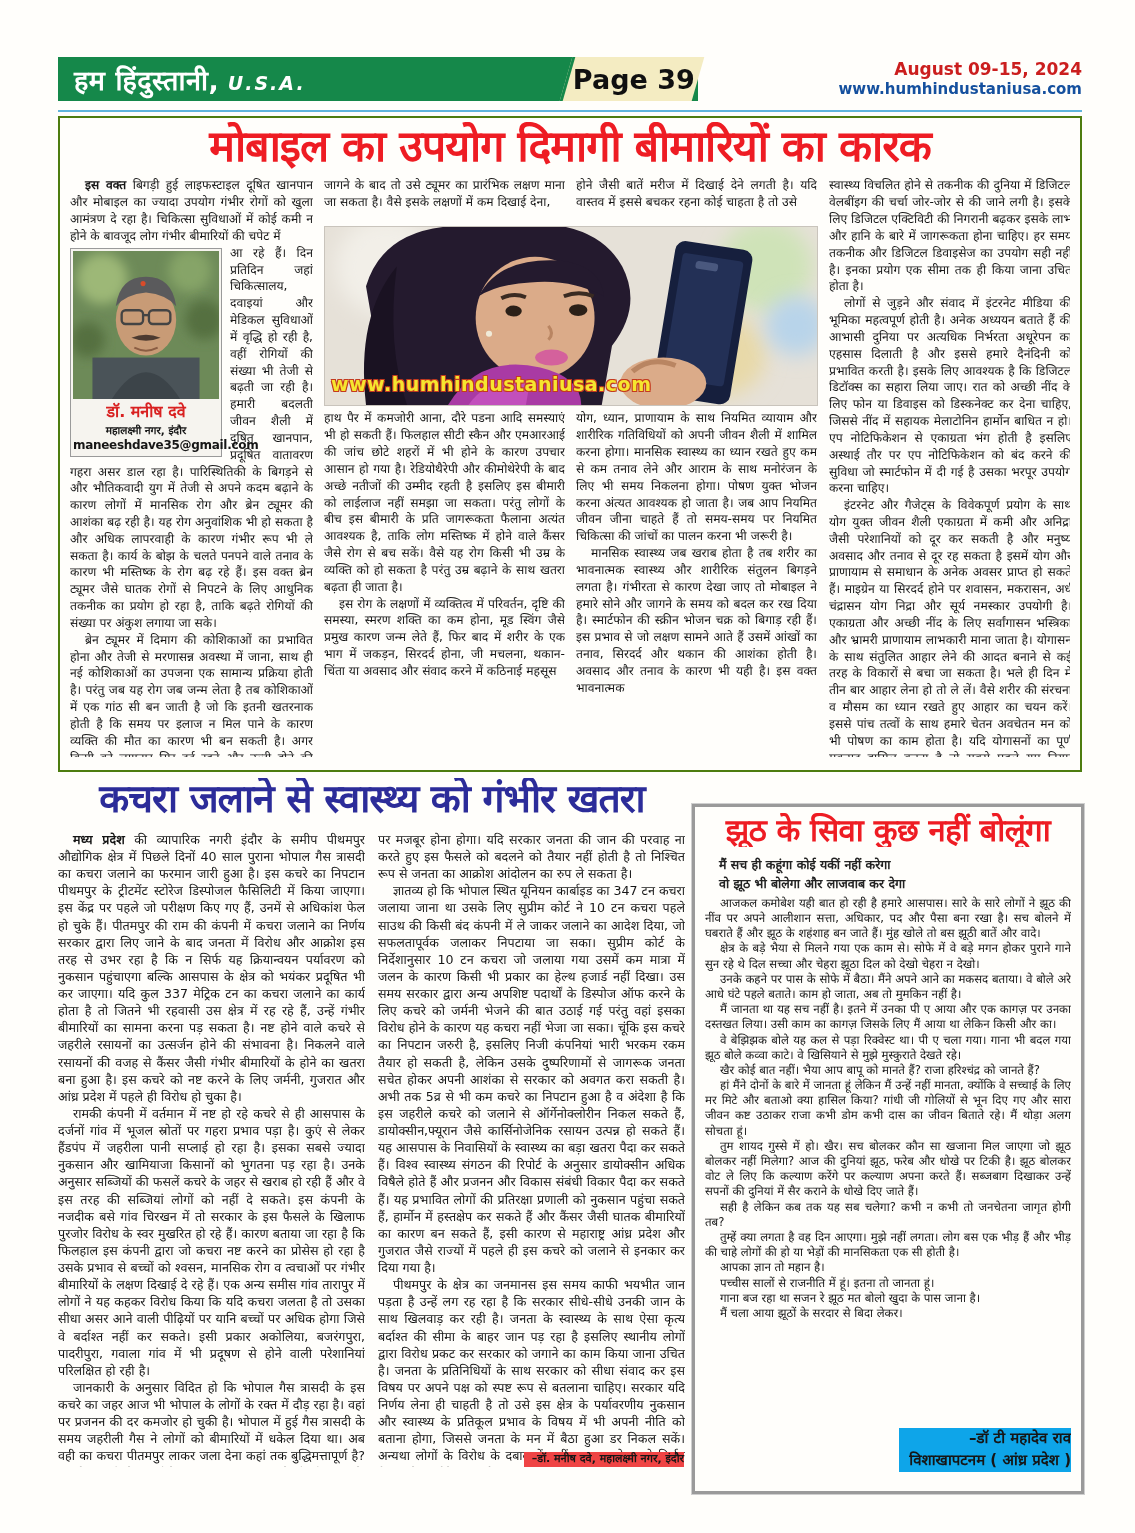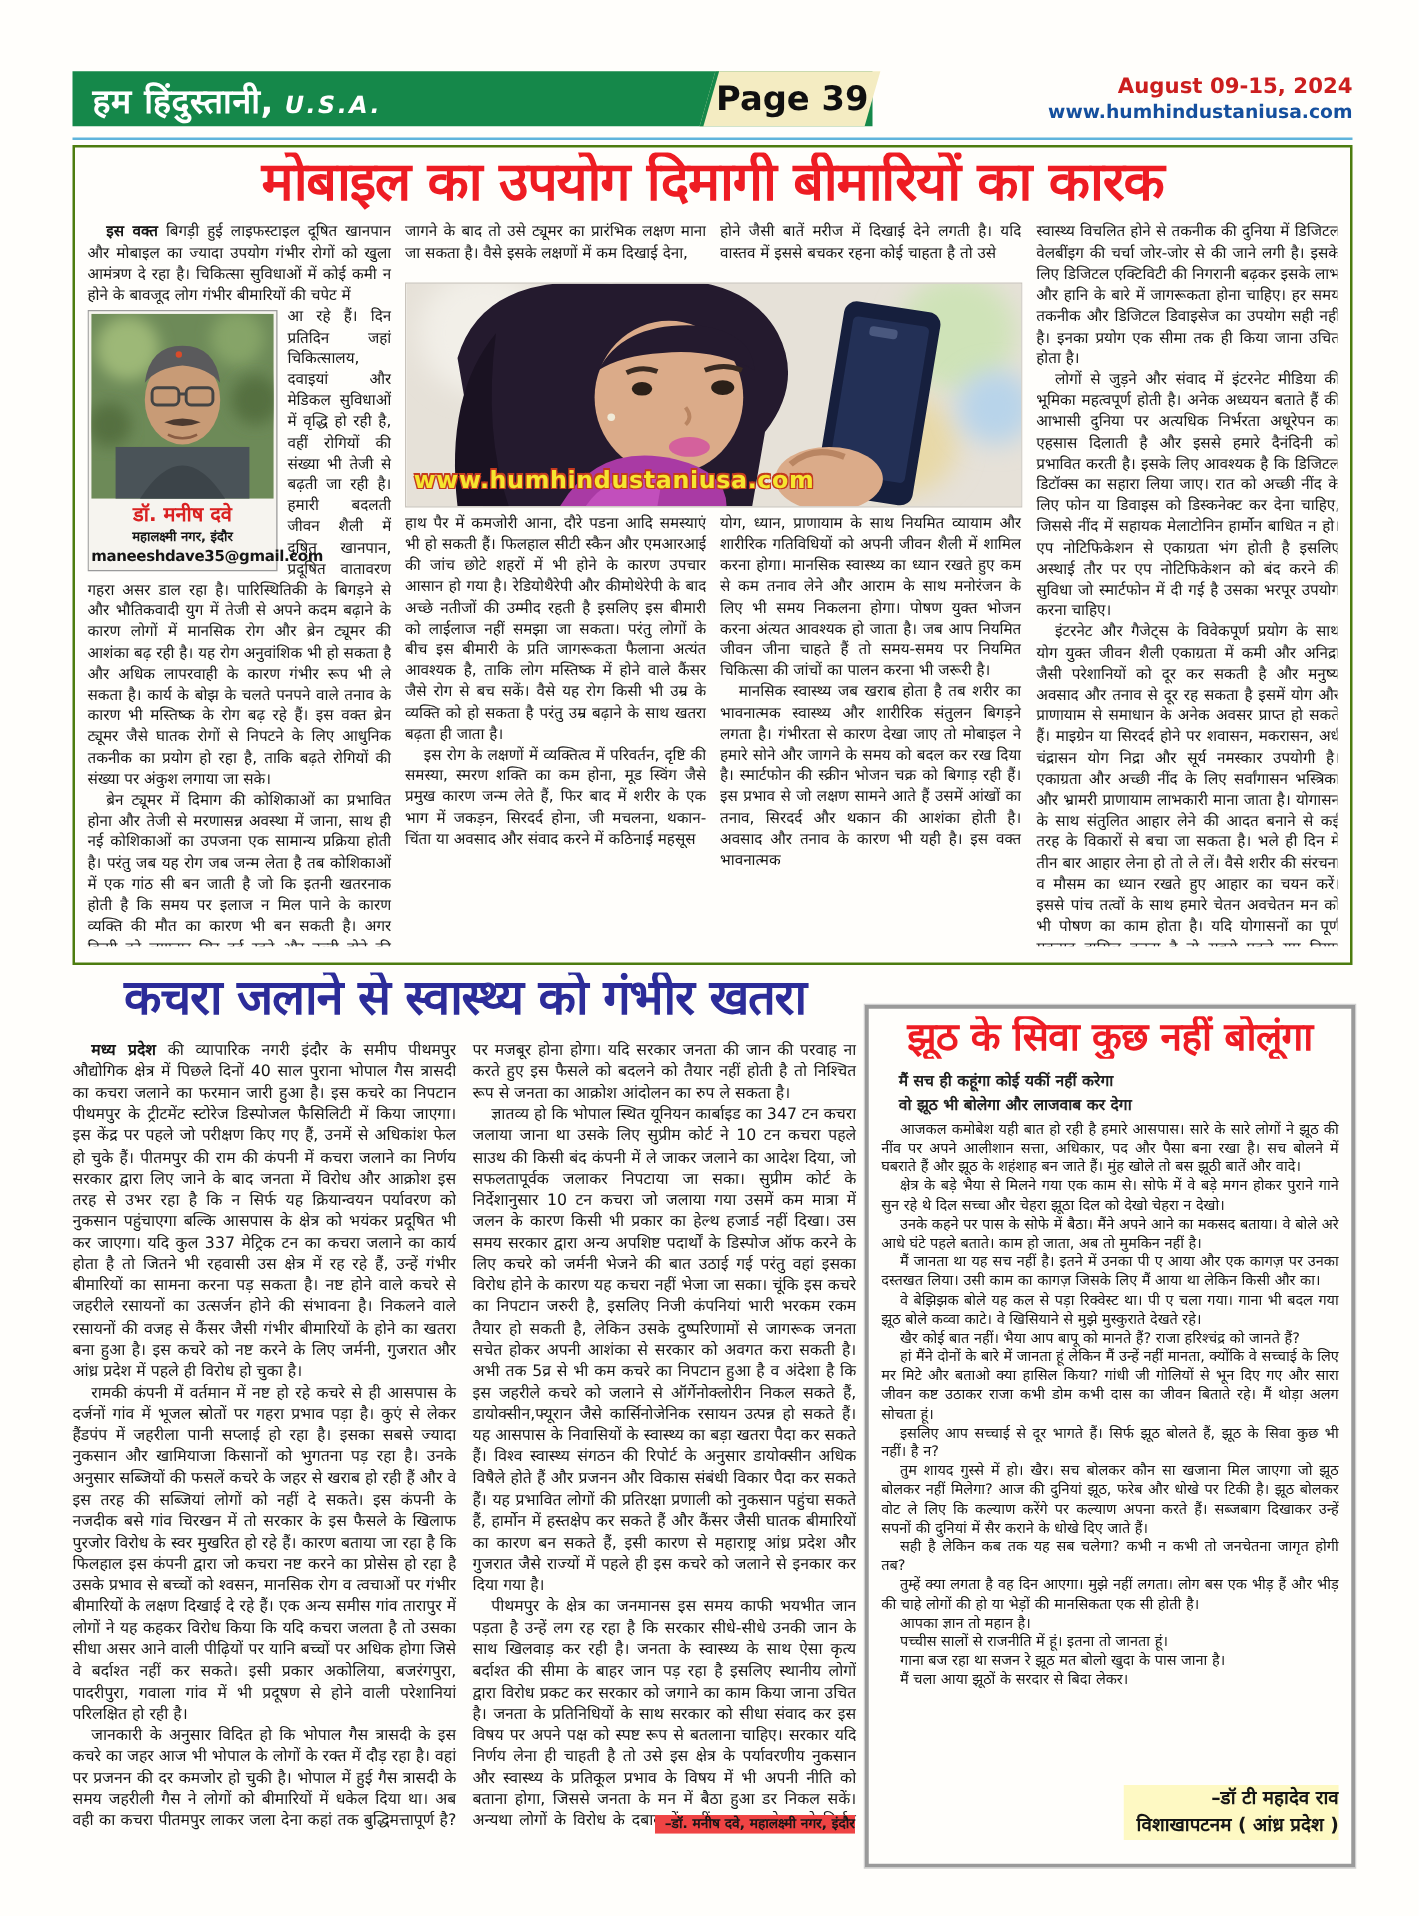--- a/index.html
+++ b/index.html
@@ -48,21 +48,21 @@
   .a2-headline { text-align:center; color:#2c2c99; font-weight:bold; font-size:39px; line-height:1.1; letter-spacing:-1px; white-space:nowrap; overflow:hidden; }
   .a2-body { position:relative; display:flex; gap:13px; margin-top:10px; height:636px; overflow:hidden; font-size:12.6px; line-height:1.36; text-align:justify; }
   .a2-col { width:307px; flex:0 0 307px; overflow:hidden; }
   .a2-sig { position:absolute; right:2px; bottom:0; background:#ef4444; font-weight:bold; font-size:11px; padding-left:8px; }
 
   
   .a3-box { position:absolute; left:692px; top:804px; width:392px; height:690px; border:3px solid #9a9a9a; outline:1px solid #cfcfcf; background:#fffefb; padding:6px 10px 8px 10px; overflow:hidden; }
   .a3-headline { text-align:center; color:#ee1c23; font-weight:bold; font-size:31px; line-height:1.1; letter-spacing:-0.5px; white-space:nowrap; overflow:hidden; }
   .a3-couplet { margin:8px 0 2px 14px; font-weight:bold; font-size:12.5px; line-height:1.55; color:#222; }
   .a3-body { position:relative; height:576px; overflow:hidden; font-size:11.6px; line-height:1.31; text-align:justify; }
-  .a3-sig { position:absolute; right:0; bottom:0; background:#fef9c3; text-align:right; font-weight:bold; font-size:15px; line-height:1.45; padding-left:10px;margin-top:17px; }
+  .a3-sig { position:absolute; right:0; bottom:0; background:#0ea5e9; text-align:right; font-weight:bold; font-size:15px; line-height:1.45; padding-left:10px;margin-top:17px; }
 </style>
 </head>
 <body>
 
 <div class="page">
 
   <div class="hdr">
     <div class="masthead-banner">
       <div class="masthead"><span>हम हिंदुस्तानी,</span><span class="usa"> U.S.A.</span></div>
     </div>
@@ -208,21 +208,20 @@
     </div>
     <div class="a3-body">
       <div>
           <p class="np-p">आजकल कमोबेश यही बात हो रही है हमारे आसपास। सारे के सारे लोगों ने झूठ की नींव पर अपने आलीशान सत्ता, अधिकार, पद और पैसा बना रखा है। सच बोलने में घबराते हैं और झूठ के शहंशाह बन जाते हैं। मुंह खोले तो बस झूठी बातें और वादे।</p>
           <p class="np-p">क्षेत्र के बड़े भैया से मिलने गया एक काम से। सोफे में वे बड़े मगन होकर पुराने गाने सुन रहे थे दिल सच्चा और चेहरा झूठा दिल को देखो चेहरा न देखो।</p>
           <p class="np-p">उनके कहने पर पास के सोफे में बैठा। मैंने अपने आने का मकसद बताया। वे बोले अरे आधे घंटे पहले बताते। काम हो जाता, अब तो मुमकिन नहीं है।</p>
           <p class="np-p">मैं जानता था यह सच नहीं है। इतने में उनका पी ए आया और एक कागज़ पर उनका दस्तखत लिया। उसी काम का कागज़ जिसके लिए मैं आया था लेकिन किसी और का।</p>
           <p class="np-p">वे बेझिझक बोले यह कल से पड़ा रिक्वेस्ट था। पी ए चला गया। गाना भी बदल गया झूठ बोले कव्वा काटे। वे खिसियाने से मुझे मुस्कुराते देखते रहे।</p>
           <p class="np-p">खैर कोई बात नहीं। भैया आप बापू को मानते हैं? राजा हरिश्चंद्र को जानते हैं?</p>
           <p class="np-p">हां मैंने दोनों के बारे में जानता हूं लेकिन मैं उन्हें नहीं मानता, क्योंकि वे सच्चाई के लिए मर मिटे और बताओ क्या हासिल किया? गांधी जी गोलियों से भून दिए गए और सारा जीवन कष्ट उठाकर राजा कभी डोम कभी दास का जीवन बिताते रहे। मैं थोड़ा अलग सोचता हूं।</p>
-          <p class="np-p">इसलिए आप सच्चाई से दूर भागते हैं। सिर्फ झूठ बोलते हैं, झूठ के सिवा कुछ भी नहीं। है न?</p>
           <p class="np-p">तुम शायद गुस्से में हो। खैर। सच बोलकर कौन सा खजाना मिल जाएगा जो झूठ बोलकर नहीं मिलेगा? आज की दुनियां झूठ, फरेब और धोखे पर टिकी है। झूठ बोलकर वोट ले लिए कि कल्याण करेंगे पर कल्याण अपना करते हैं। सब्जबाग दिखाकर उन्हें सपनों की दुनियां में सैर कराने के धोखे दिए जाते हैं।</p>
           <p class="np-p">सही है लेकिन कब तक यह सब चलेगा? कभी न कभी तो जनचेतना जागृत होगी तब?</p>
           <p class="np-p">तुम्हें क्या लगता है वह दिन आएगा। मुझे नहीं लगता। लोग बस एक भीड़ हैं और भीड़ की चाहे लोगों की हो या भेड़ों की मानसिकता एक सी होती है।</p>
           <p class="np-p">आपका ज्ञान तो महान है।</p>
           <p class="np-p">पच्चीस सालों से राजनीति में हूं। इतना तो जानता हूं।</p>
           <p class="np-p">गाना बज रहा था सजन रे झूठ मत बोलो खुदा के पास जाना है।</p>
           <p class="np-p">मैं चला आया झूठों के सरदार से बिदा लेकर।</p>
         </div>
       <div class="a3-sig">
         <div>–डॉ टी महादेव राव</div>

